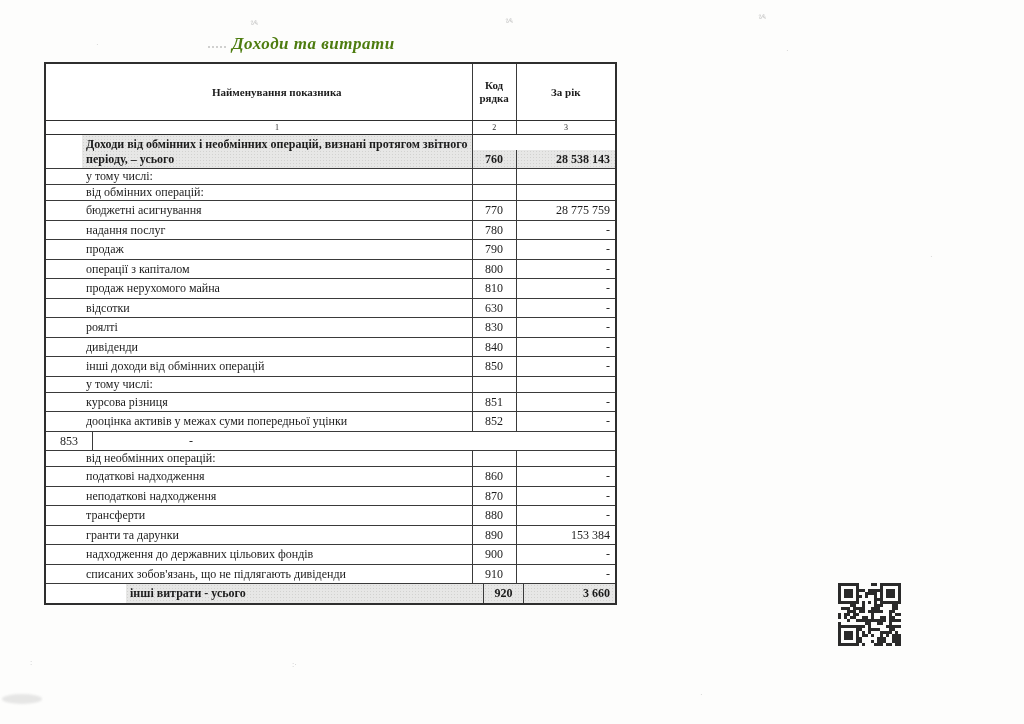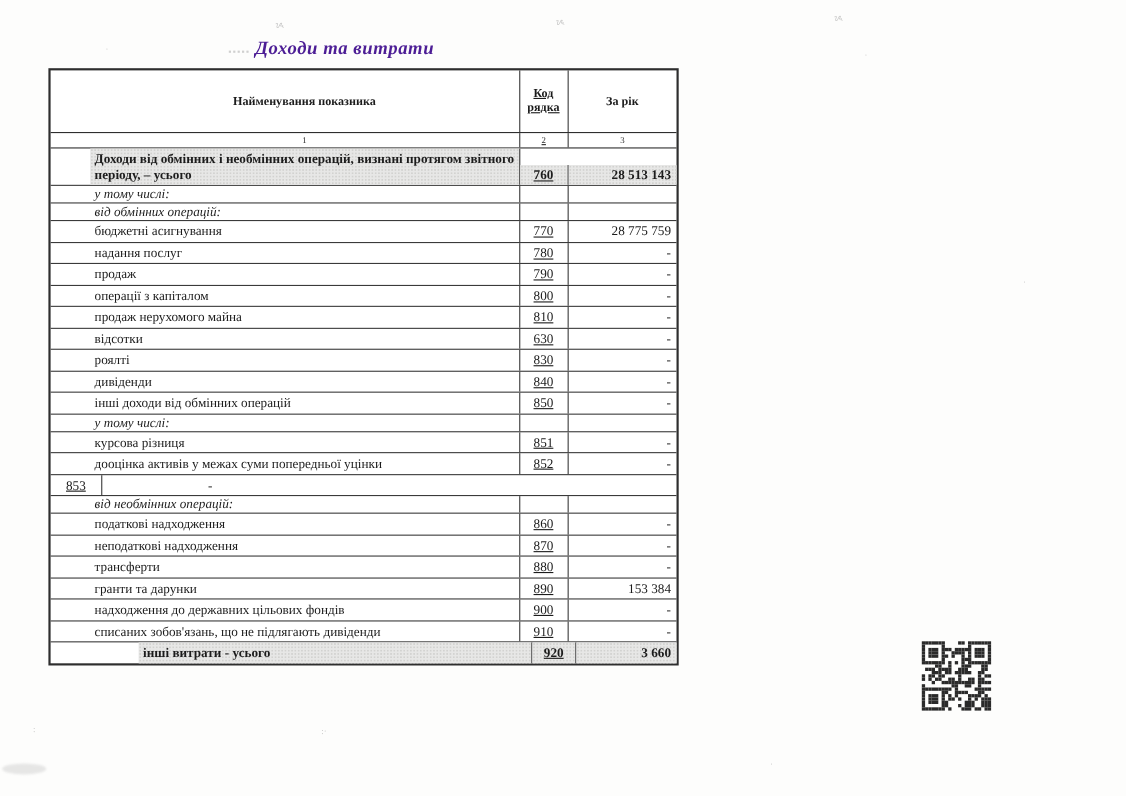--- a/index.html
+++ b/index.html
@@ -8,57 +8,57 @@
     position:relative;
     background:#fdfdfc;
     font-family:"Liberation Serif", serif;
     color:#1c1c1c;
     overflow:hidden;
   }
   
   .doc-title {
     position:absolute; left:232px; top:34px;
     font-size:17px; font-weight:bold; font-style:italic;
-    letter-spacing:0.5px; color:#4c1d95;
+    letter-spacing:0.5px; color:#4d7c0f;
   }
   .title-smudge {
     position:absolute; left:-24px; top:6px; width:18px; height:8px;
     border-bottom:2px dotted #9a9a9a; opacity:0.45; filter:blur(0.6px);
   }
   
   .doc-table {
     position:absolute; left:44px; top:62px; width:573px;
     border:2px solid #2e2e2e;
     background:#fff;
   }
   .t-row { display:flex; align-items:stretch; border-bottom:1px solid #3a3a3a; }
   .t-row:last-child { border-bottom:none;padding-left:44px; }
   .c-name  { width:419px; border-right:1px solid #3a3a3a; padding:2px 4px; font-size:12px; line-height:14.5px;margin-left:36px; }
-  .c-code  { width:47px;  border-right:1px solid #3a3a3a; padding:2px 2px; font-size:12px; line-height:14.5px; text-align:center;text-decoration:underline; }
+  .c-code  { width:47px;  border-right:1px solid #3a3a3a; padding:2px 2px; font-size:12px; line-height:14.5px; text-align:center; }
   .c-value { width:105px; padding:2px 5px; font-size:12px; line-height:14.5px; text-align:right; }
   
   .h-row { border-bottom:1.5px solid #2e2e2e; min-height:57px; }
   .h-row .c-name, .h-row .c-code, .h-row .c-value {
     display:flex; align-items:center; justify-content:center;
     font-weight:bold; font-size:11px; line-height:13px; text-align:center;
   }
   .n-row { min-height:13px; border-bottom:1.5px solid #2e2e2e; }
   .n-row .c-name, .n-row .c-code, .n-row .c-value {
     font-size:8px; line-height:9px; text-align:center; padding:2px; color:#2a2a2a;
   }
   
   .r-total { font-weight:bold;align-items:flex-end; }
   .r-total .c-name, .r-total .c-code, .r-total .c-value {
     background-color:#e7e7e6;
     background-image:radial-gradient(#d2d2d0 0.7px, transparent 0.8px);
     background-size:3px 3px;
   }
   .r-total .c-code { display:flex; align-items:center; justify-content:center; }
   .r-total .c-value { display:flex; align-items:center; justify-content:flex-end; }
-  .r-italic .c-name { font-style:italic; padding-top:0; padding-bottom:1px; line-height:14px; }
+  .r-italic .c-name { padding-top:0; padding-bottom:1px; line-height:14px; }
   .r-normal .c-name { white-space:nowrap; overflow:hidden; }
   
   .speck { position:absolute; color:#8f8f8f; opacity:0.5; font-size:8px; pointer-events:none; }
   .smear { position:absolute; background:#bdbdbd; opacity:0.35; border-radius:50%; filter:blur(1px); pointer-events:none; }
   
   .qr {
     position:absolute; left:838px; top:583px; width:63px; height:63px;
     display:grid; grid-template-columns:repeat(21,3px); grid-template-rows:repeat(21,3px);
   }
   .qr .m { width:3px; height:3px; }
@@ -80,21 +80,21 @@
   </div>
   <div class="t-row n-row">
     <div class="c-name">1</div>
     <div class="c-code">2</div>
     <div class="c-value">3</div>
   </div>
   <div>
       <div class="t-row r-total">
         <div class="c-name">Доходи від обмінних і необмінних операцій, визнані протягом звітного періоду, – усього</div>
         <div class="c-code">760</div>
-        <div class="c-value">28 513 143</div>
+        <div class="c-value">28 538 143</div>
       </div>
       <div class="t-row r-italic">
         <div class="c-name">у тому числі:</div>
         <div class="c-code"></div>
         <div class="c-value"></div>
       </div>
       <div class="t-row r-italic">
         <div class="c-name">від обмінних операцій:</div>
         <div class="c-code"></div>
         <div class="c-value"></div>

